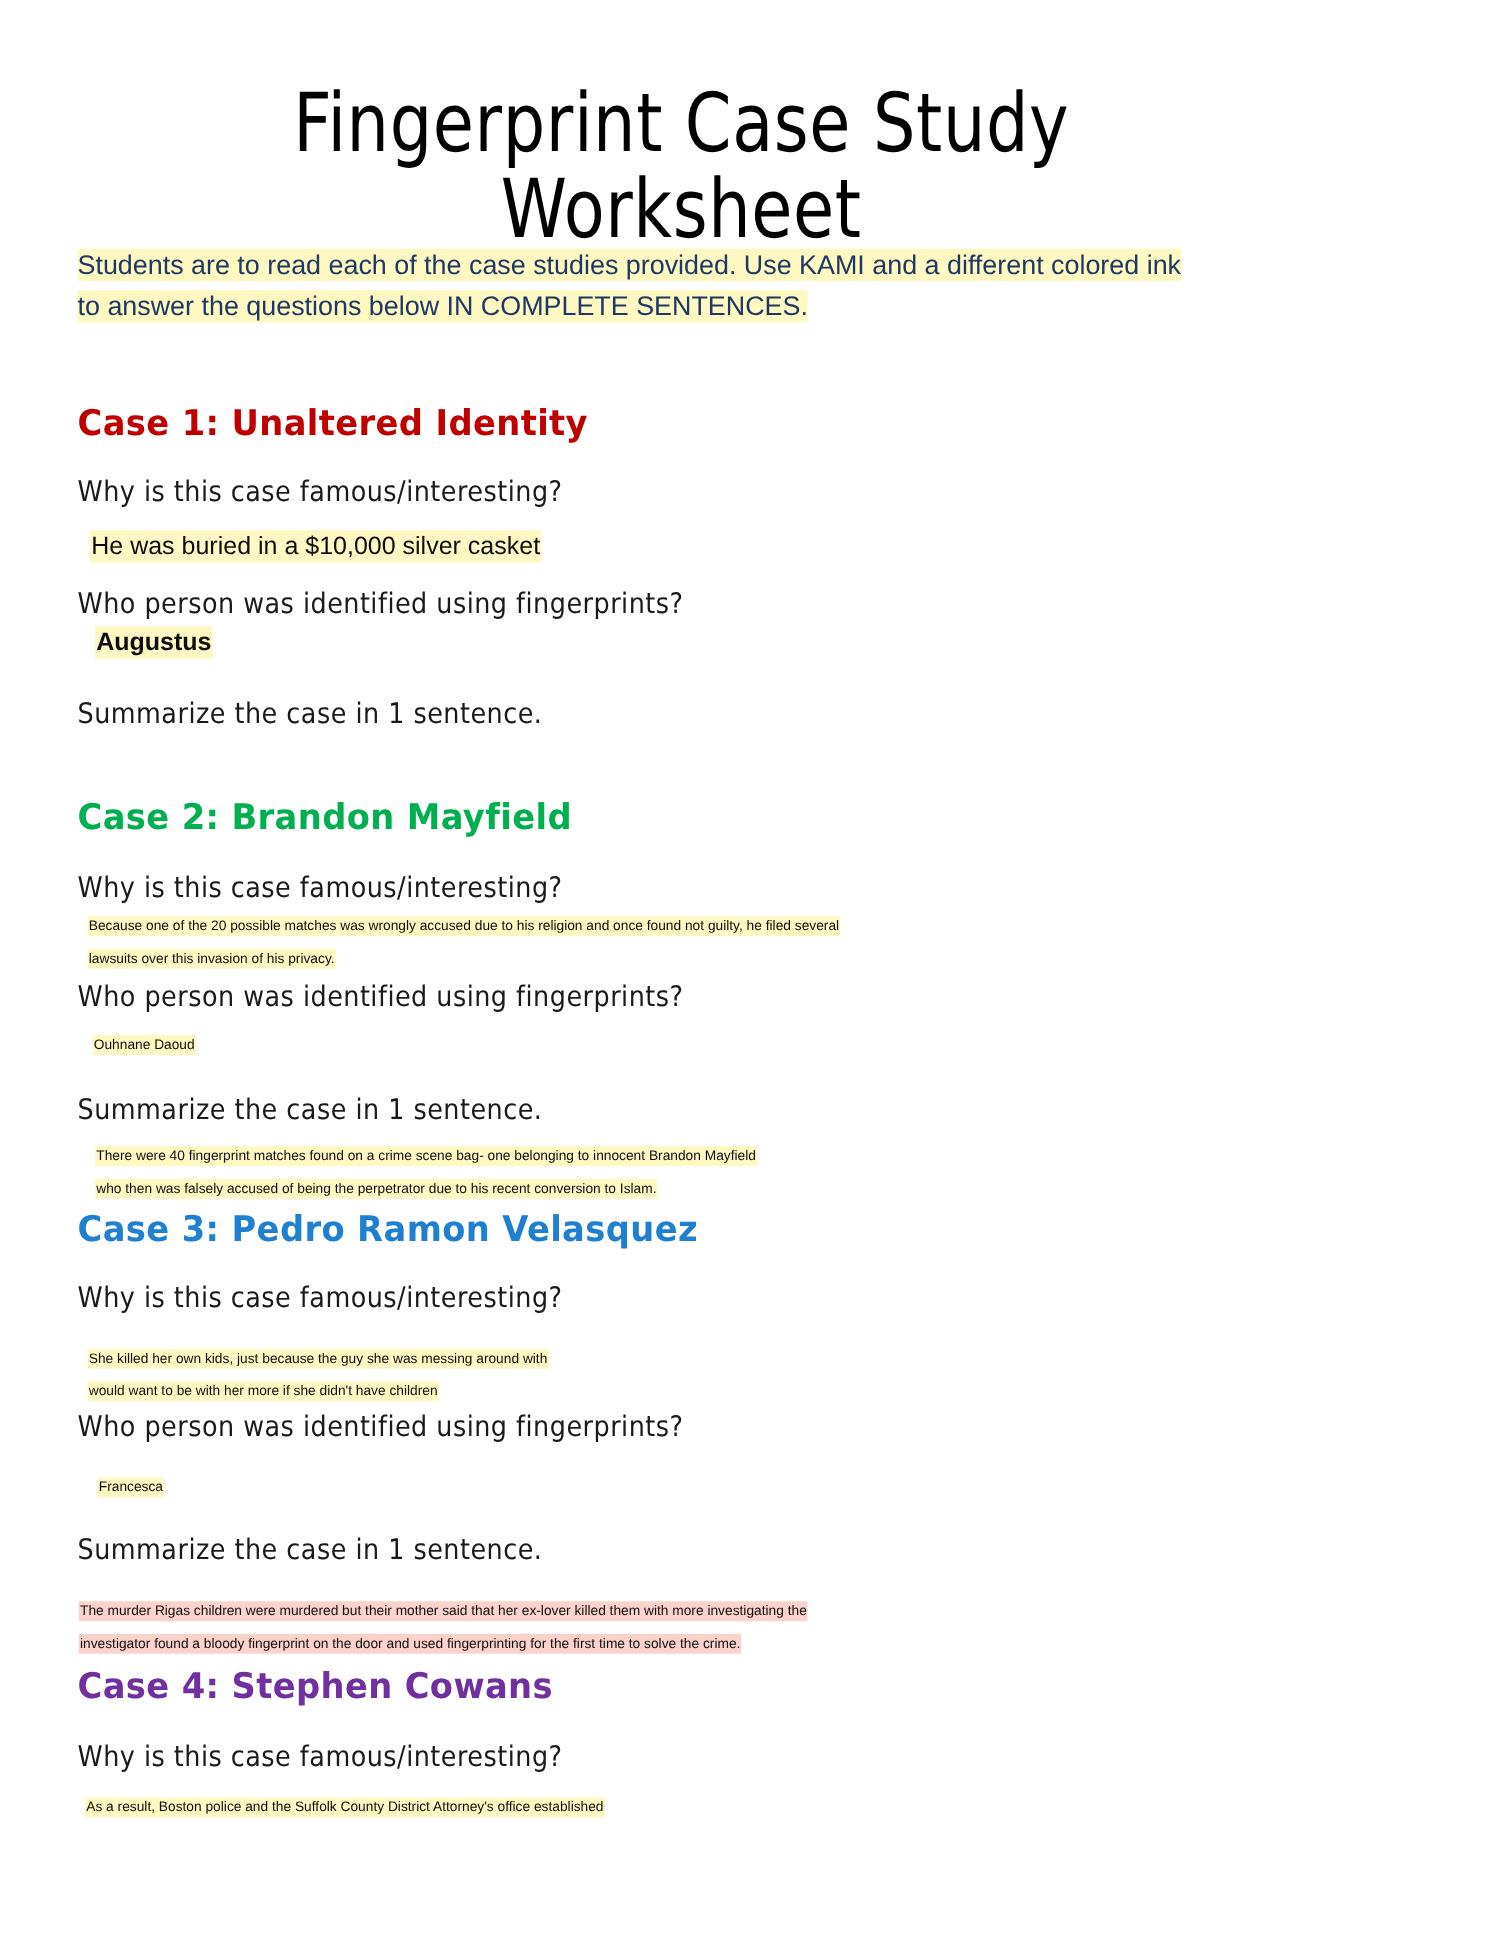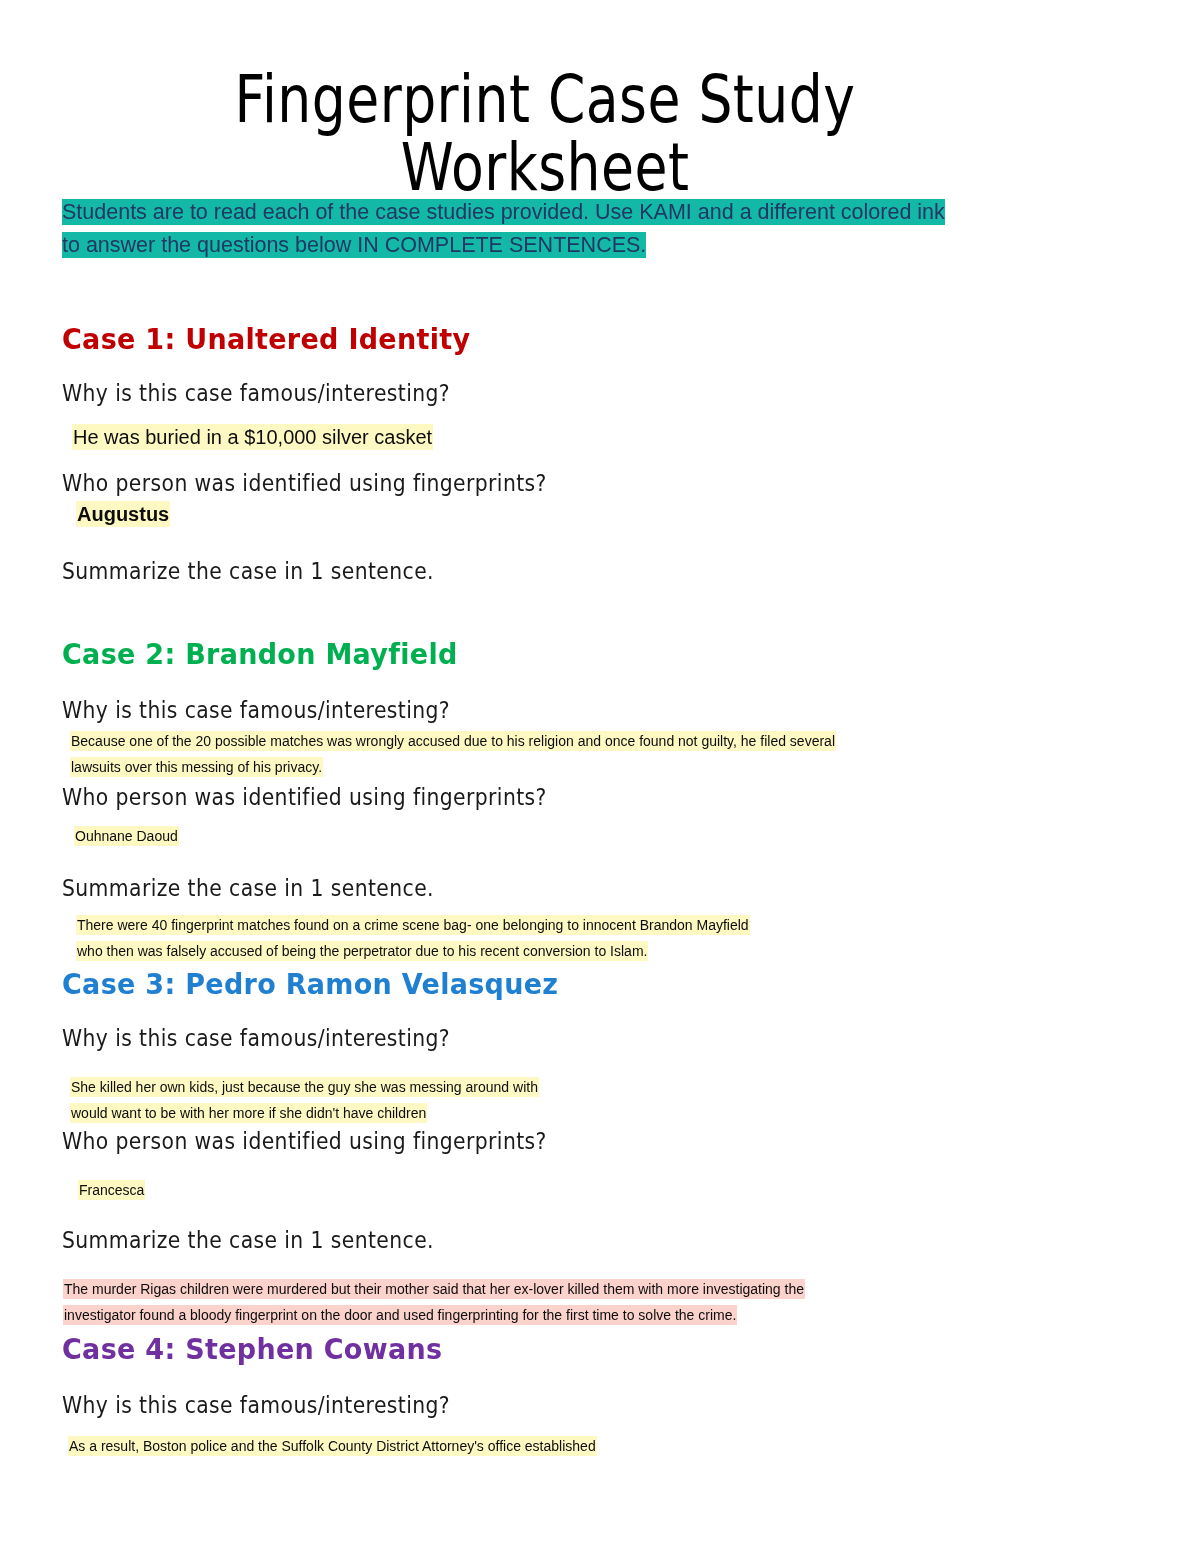--- a/index.html
+++ b/index.html
@@ -43,21 +43,21 @@
   
   .instructions {
     margin-top: 22px;
     font-family: "Liberation Sans", sans-serif;
     font-size: 21.5px;
     line-height: 33px;
     color: #1F3864;
     font-weight: 400;
   }
   .instructions .hl-line {
-    background: #14b8a6;
+    background: #fef9c3;
     display: inline;
     box-decoration-break: clone;
     -webkit-box-decoration-break: clone;
     padding: 1px 0;
   }
 
   
   .case-heading {
     font-family: "DejaVu Sans", sans-serif;
     font-weight: bold;
@@ -78,21 +78,21 @@
     font-weight: 400;
     letter-spacing: 0.4px;
     transform: scaleX(0.97) scaleY(1.08);
     transform-origin: left top;
     margin: 0;
   }
 
   
   .answer {
     font-family: "Liberation Sans", sans-serif;
-    font-size: 14px;
+    font-size: 11px;
     line-height: 26px;
     color: #0d0d0d;
     margin: 0;
     max-width: 1078px;
   }
   .answer .hl {
     display: inline;
     box-decoration-break: clone;
     -webkit-box-decoration-break: clone;
     padding: 2px 1px;
@@ -140,21 +140,21 @@
     <p class="question" style="margin-top:29px;">Summarize the case in 1 sentence.</p>
   </div>
 
   <div style="margin-top:56px;">
     <h2 class="case-heading" style="color:#00B050;">Case 2: Brandon Mayfield</h2>
 
     <p class="question" style="margin-top:28px;">Why is this case famous/interesting?</p>
 
     <div class="answer pink" style="margin-top:6px; margin-left:8px;">
       <div><span class="hl">Because one of the 20 possible matches was wrongly accused due to his religion and once found not guilty, he filed several</span></div>
-      <div><span class="hl">lawsuits over this messing of his privacy.</span></div>
+      <div><span class="hl">lawsuits over this invasion of his privacy.</span></div>
     </div>
 
     <p class="question" style="margin-top:4px;">Who person was identified using fingerprints?</p>
 
     <p class="answer pink" style="margin-top:14px; margin-left:12px;">
       <span class="hl">Ouhnane Daoud</span>
     </p>
 
     <p class="question" style="margin-top:26px;">Summarize the case in 1 sentence.</p>
 

